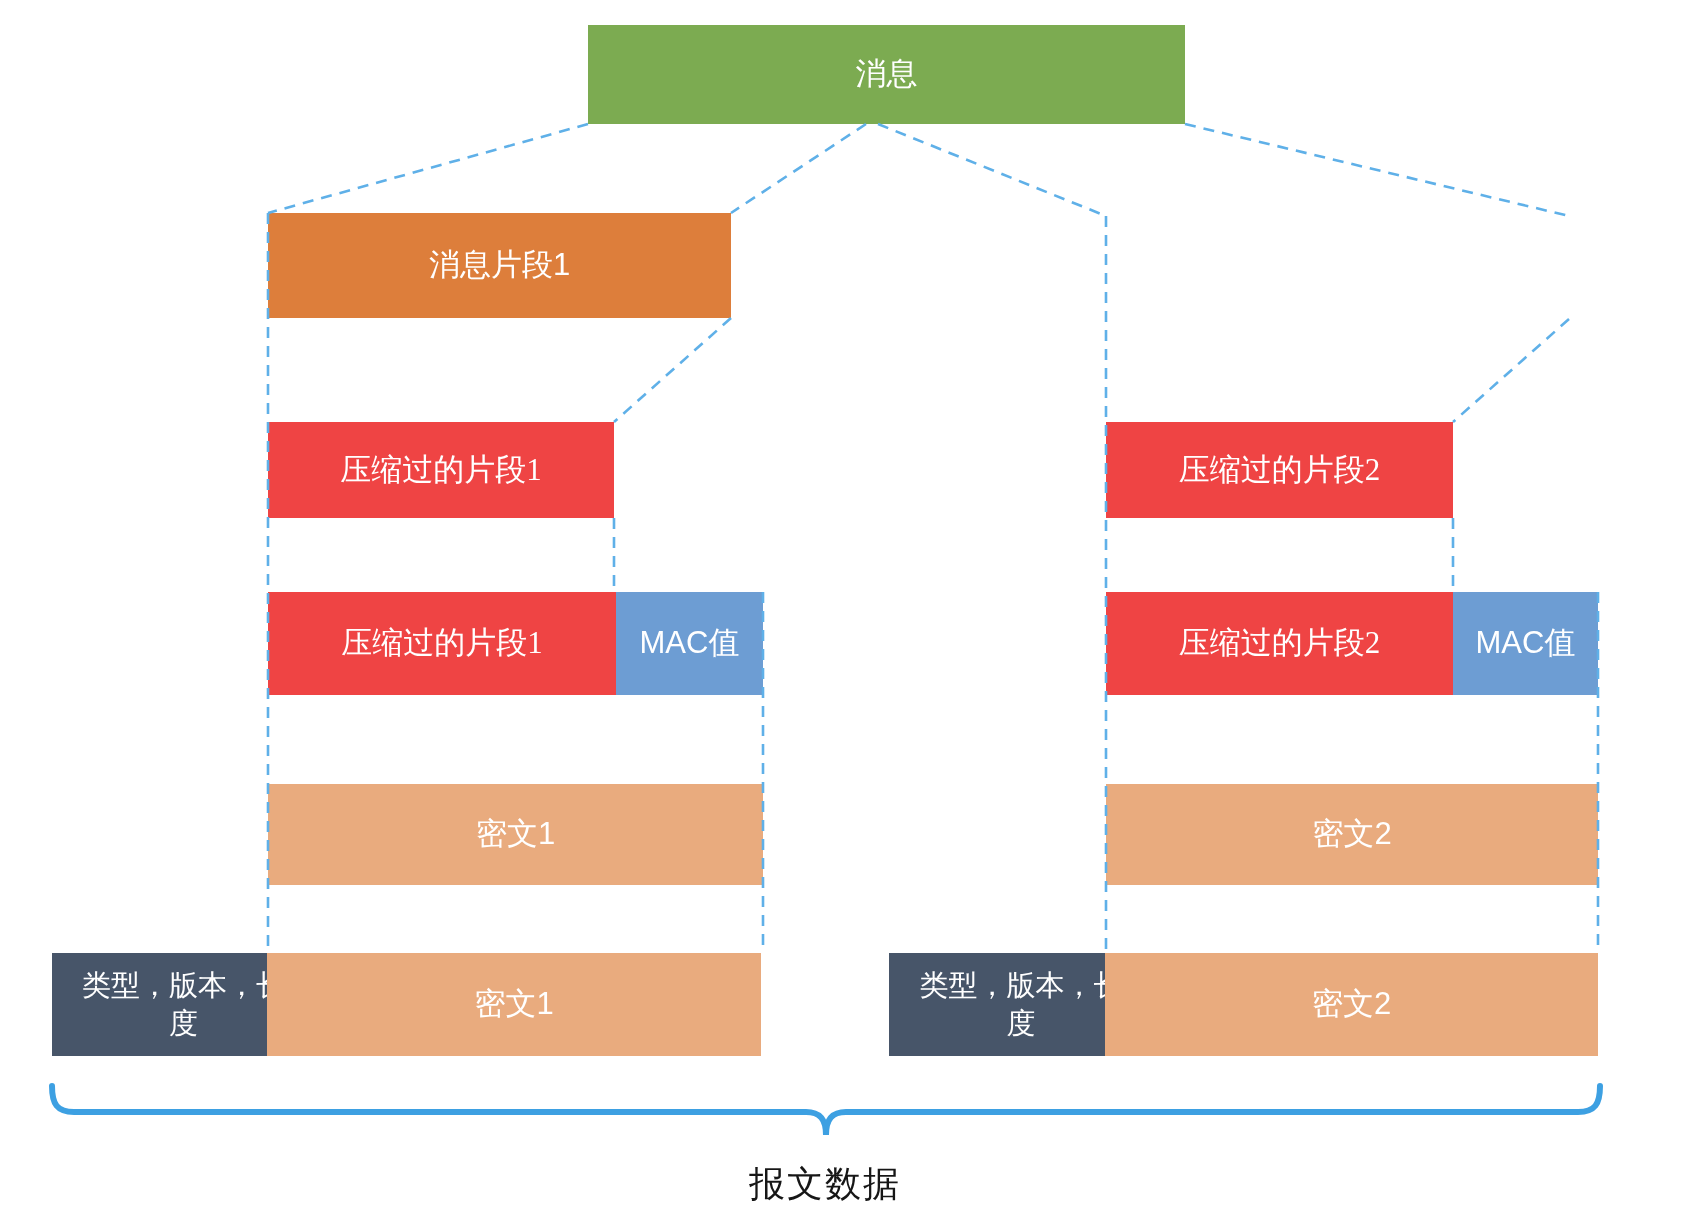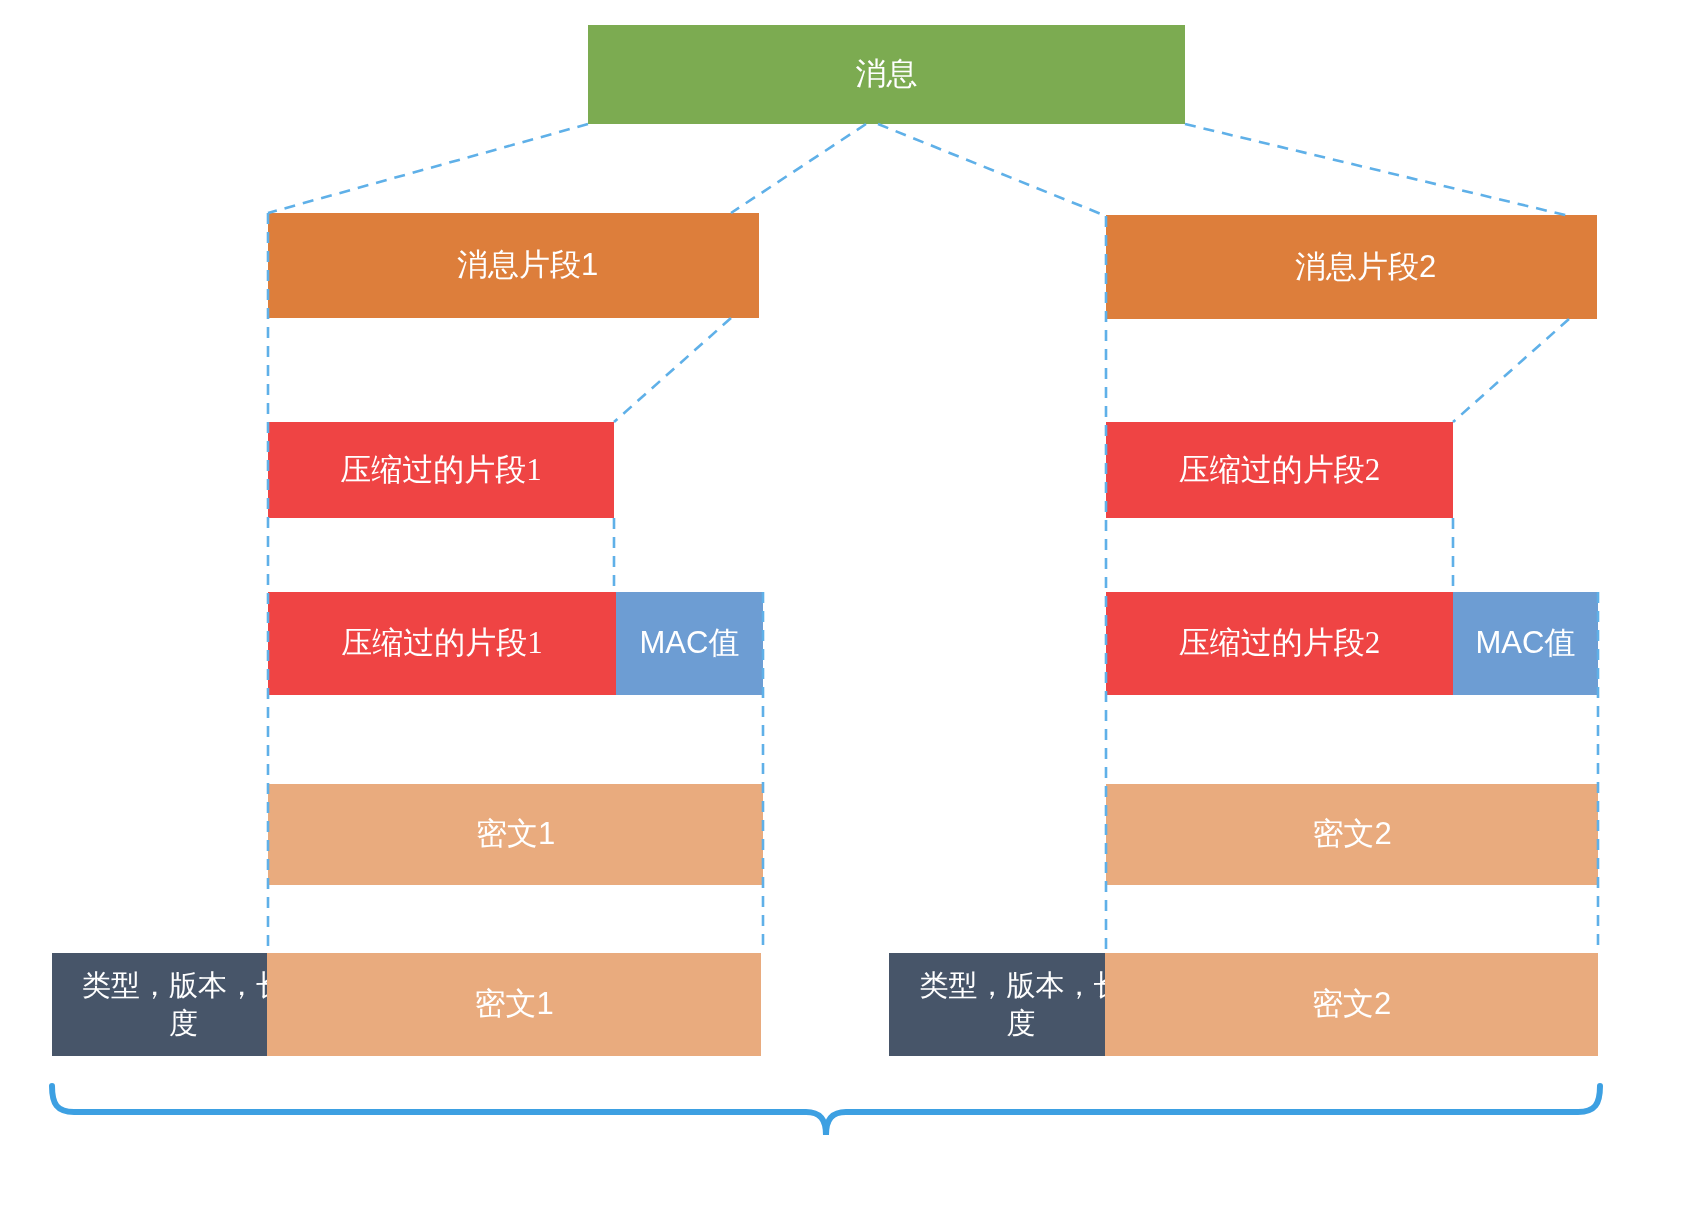--- a/index.html
+++ b/index.html
@@ -13,21 +13,21 @@
   .box {
     position:absolute;
     display:flex; align-items:center; justify-content:center;
     color:#ffffff;
     font-size:31px;
     text-align:center;
     line-height:1.3;
     white-space:nowrap;
   }
   .green  { background:#7cab51; }
-  .orange { background:#dd7e3b;padding-left:28px; }
+  .orange { background:#dd7e3b; }
   .yellow { background:#ef4444;font-family:Liberation Serif, serif; }
   .blue   { background:#6d9dd3; }
   .salmon { background:#e9ab7e; }
   .dark   { background:#475569;padding-left:24px; }
 
   #box-message     { left:588px;  top:25px;  width:597px; height:99px;  }
   #box-fragment1   { left:268px;  top:213px; width:463px; height:105px; }
   #box-fragment2   { left:1106px; top:215px; width:463px; height:104px; }
   #box-compressed1 { left:268px;  top:422px; width:346px; height:96px;  }
   #box-compressed2 { left:1106px; top:422px; width:347px; height:96px;  }
@@ -67,21 +67,20 @@
     white-space:nowrap;
   }
 </style>
 </head>
 <body>
 
 <div id="canvas">
 
   <div class="box green" id="box-message">消息</div>
   <div class="box orange" id="box-fragment1">消息片段1</div>
-  <div class="box orange" id="box-fragment2">消息片段2</div>
   <div class="box yellow" id="box-compressed1">压缩过的片段1</div>
   <div class="box yellow" id="box-compressed2">压缩过的片段2</div>
   <div class="box yellow" id="box-compressed1b">压缩过的片段1</div>
   <div class="box blue" id="box-mac1">MAC值</div>
   <div class="box yellow" id="box-compressed2b">压缩过的片段2</div>
   <div class="box blue" id="box-mac2">MAC值</div>
   <div class="box salmon" id="box-cipher1">密文1</div>
   <div class="box salmon" id="box-cipher2">密文2</div>
   <div class="box dark" id="box-header1">类型，版本，长度</div>
   <div class="box salmon" id="box-cipher1b">密文1</div>
@@ -109,14 +108,15 @@
     </g>
     <path d="M 52 1086
              C 52 1104, 57 1112, 74 1112
              L 806 1112
              C 820 1112, 826 1119, 826 1135
              C 826 1119, 832 1112, 846 1112
              L 1578 1112
              C 1595 1112, 1600 1104, 1600 1086" stroke="#3da0e2" stroke-width="6" fill="none" stroke-linecap="round"></path>
   </svg>
 
+  <div id="caption">报文数据</div>
 
 </div>
 
 </body></html>

